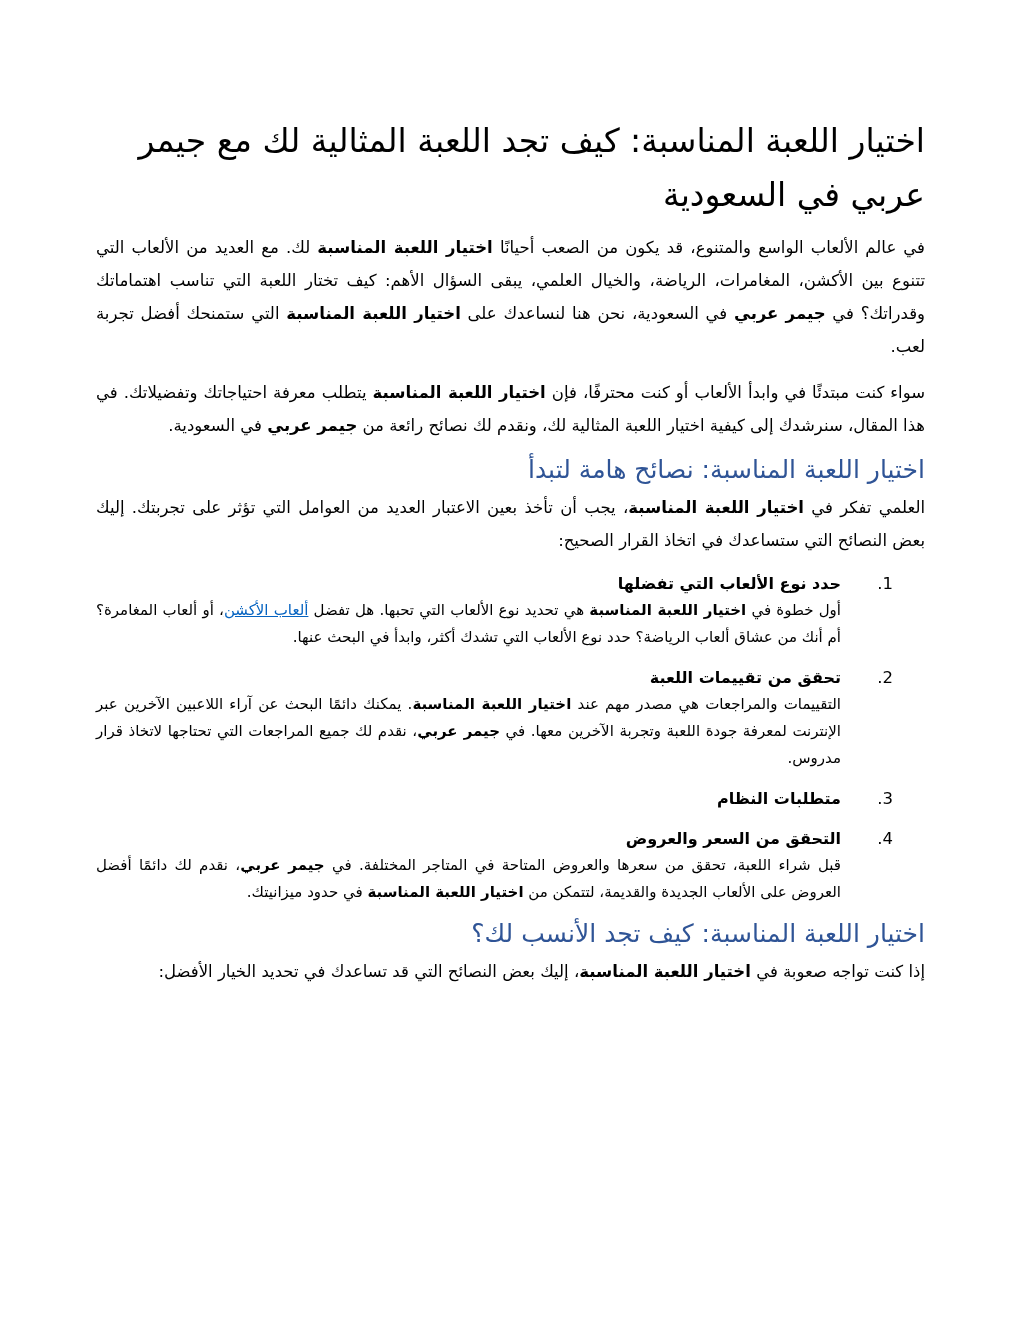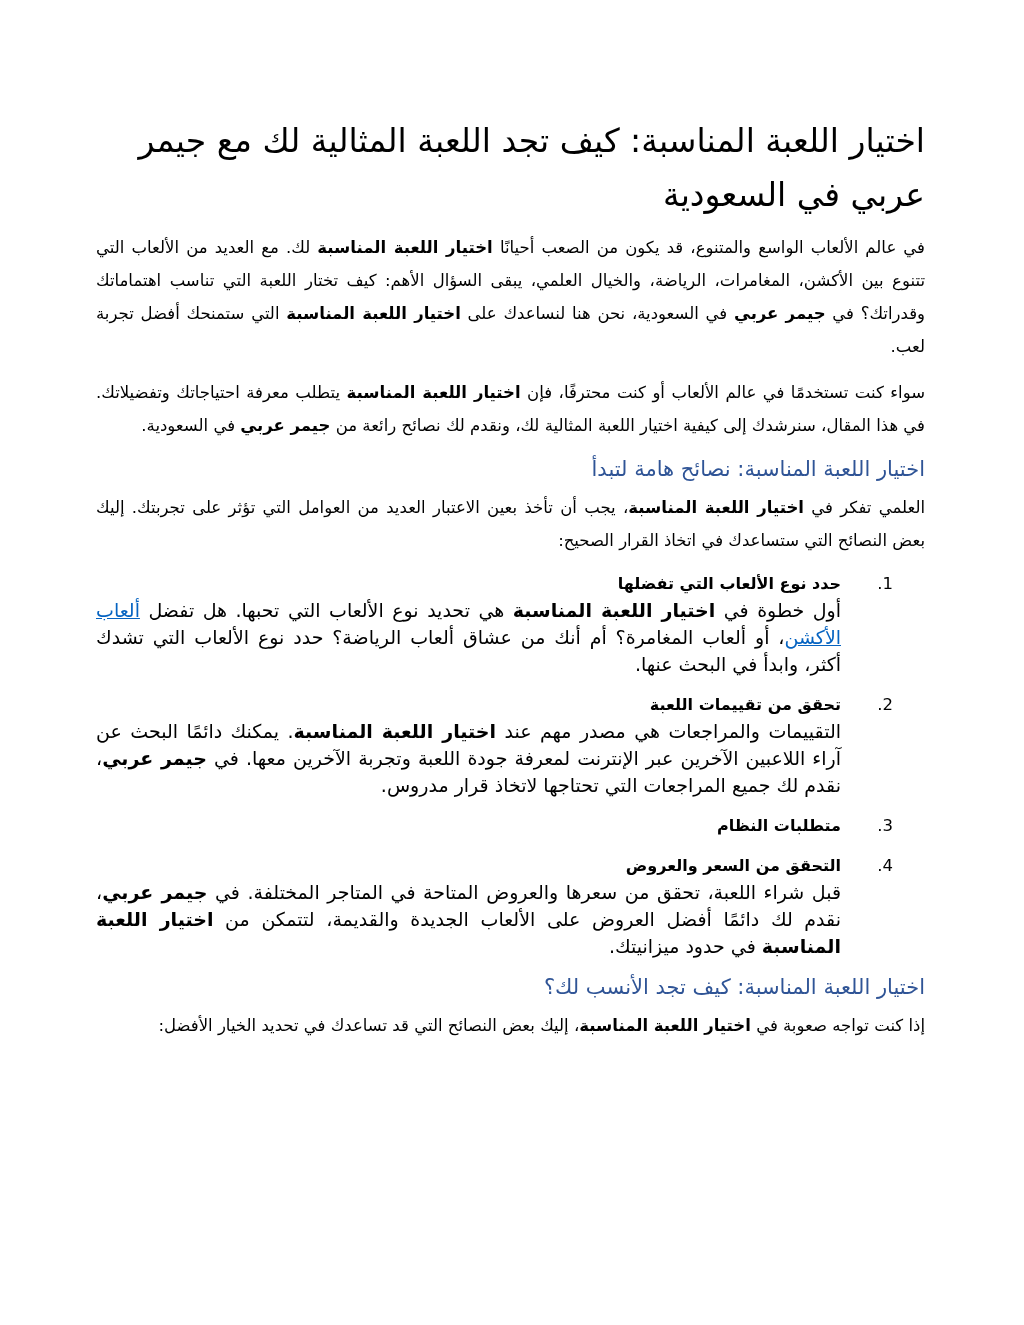--- a/index.html
+++ b/index.html
@@ -36,21 +36,21 @@
     color: var(--text);
     text-align: right;
   }
   p.body {
     font-size: 16.5px;
     line-height: 33px;
     margin: 0 0 13px 0;
     text-align: justify;
   }
   h2.section-heading {
-    font-size: 21px;
+    font-size: 25px;
     font-weight: 400;
     line-height: 29px;
     color: var(--heading);
     margin: 9px 0 7px 0;
     text-align: right;
   }
   ol.tips-list {
     list-style: none;
     margin: 0 0 1px 0;
     padding: 0;
@@ -67,38 +67,38 @@
     font-size: 16.5px;
     line-height: 27px;
   }
   .li-title {
     font-weight: 700;
     font-size: 16px;
     line-height: 27px;
     text-align: right;
   }
   .li-body {
-    font-size: 19px;
+    font-size: 15px;
     line-height: 27px;
     text-align: justify;
   }
   .b { font-weight: 700; }
   a.link {
     color: var(--link);
     text-decoration: underline;
   }
 </style>
 </head>
 <body>
 
 <div class="page" dir="rtl">
   <h1 class="doc-title">اختيار اللعبة المناسبة: كيف تجد اللعبة المثالية لك مع جيمر عربي في السعودية</h1>
 
   <p class="body"><span>في عالم الألعاب الواسع والمتنوع، قد يكون من الصعب أحيانًا </span><span class="b">اختيار اللعبة المناسبة</span><span> لك. مع العديد من الألعاب التي تتنوع بين الأكشن، المغامرات، الرياضة، والخيال العلمي، يبقى السؤال الأهم: كيف تختار اللعبة التي تناسب اهتماماتك وقدراتك؟ في </span><span class="b">جيمر عربي</span><span> في السعودية، نحن هنا لنساعدك على </span><span class="b">اختيار اللعبة المناسبة</span><span> التي ستمنحك أفضل تجربة لعب.</span></p>
-  <p class="body"><span>سواء كنت تستخدمًا في عالم الألعاب أو كنت محترفًا، فإن </span><span class="b">اختيار اللعبة المناسبة</span><span> يتطلب معرفة احتياجاتك وتفضيلاتك. في هذا المقال، سنرشدك إلى كيفية اختيار اللعبة المثالية لك، ونقدم لك نصائح رائعة من </span><span class="b">جيمر عربي</span><span> في السعودية.</span></p>
+  <p class="body"><span>سواء كنت مبتدئًا في وابدأ الألعاب أو كنت محترفًا، فإن </span><span class="b">اختيار اللعبة المناسبة</span><span> يتطلب معرفة احتياجاتك وتفضيلاتك. في هذا المقال، سنرشدك إلى كيفية اختيار اللعبة المثالية لك، ونقدم لك نصائح رائعة من </span><span class="b">جيمر عربي</span><span> في السعودية.</span></p>
 
   <h2 class="section-heading">اختيار اللعبة المناسبة: نصائح هامة لتبدأ</h2>
   <p class="body"><span>العلمي تفكر في </span><span class="b">اختيار اللعبة المناسبة</span><span>، يجب أن تأخذ بعين الاعتبار العديد من العوامل التي تؤثر على تجربتك. إليك بعض النصائح التي ستساعدك في اتخاذ القرار الصحيح:</span></p>
 
   <ol class="tips-list">
       <li class="list-item">
         <span class="list-num">1.</span>
         <div class="li-title">حدد نوع الألعاب التي تفضلها</div>
         <div class="li-body"><span>أول خطوة في </span><span class="b">اختيار اللعبة المناسبة</span><span> هي تحديد نوع الألعاب التي تحبها. هل تفضل </span><a href="#" class="link">ألعاب الأكشن</a><span>، أو ألعاب المغامرة؟ أم أنك من عشاق ألعاب الرياضة؟ حدد نوع الألعاب التي تشدك أكثر، وابدأ في البحث عنها.</span></div>
       </li>

